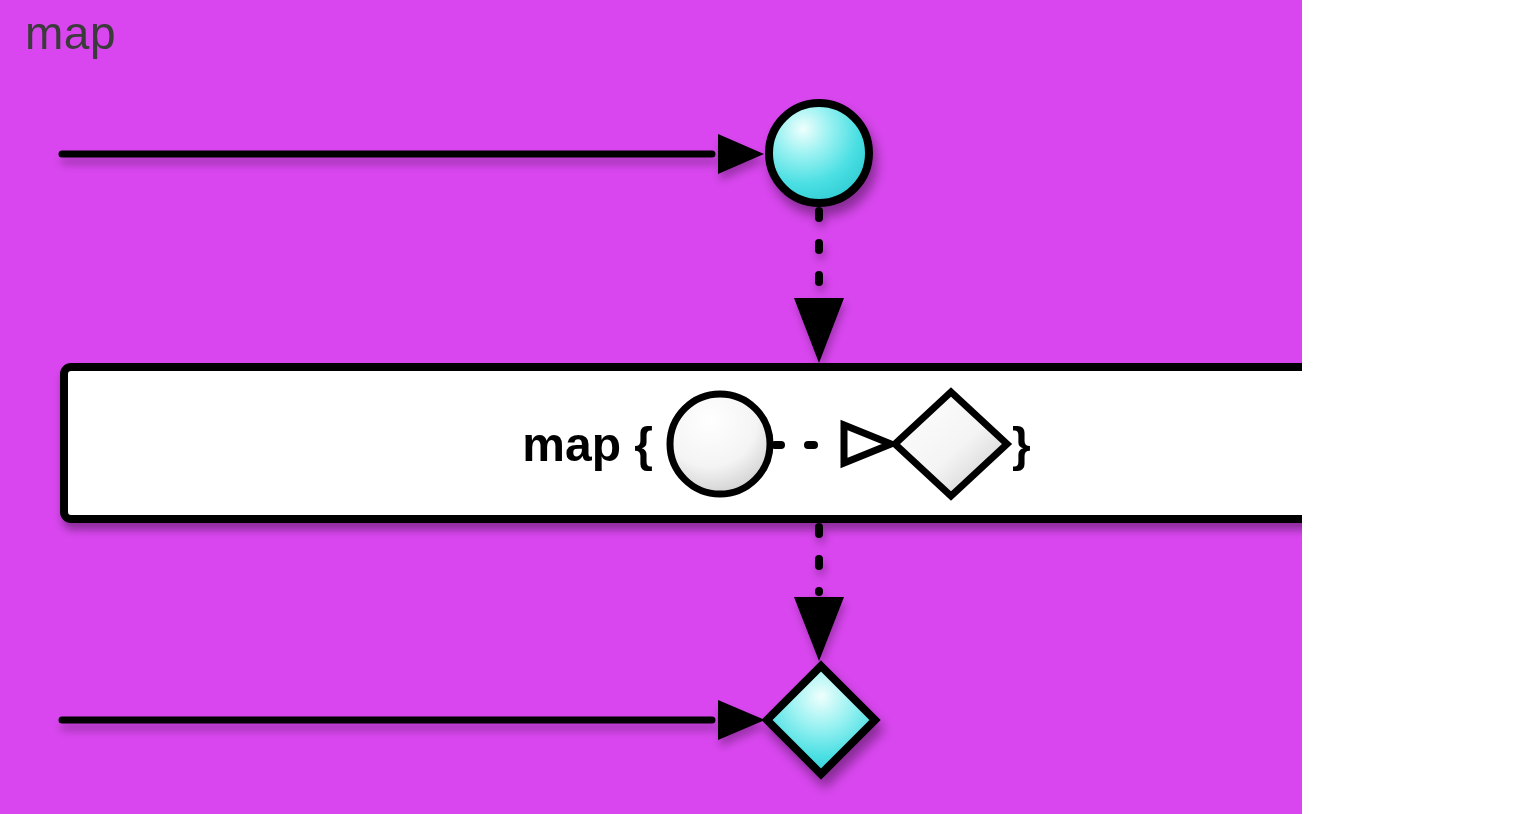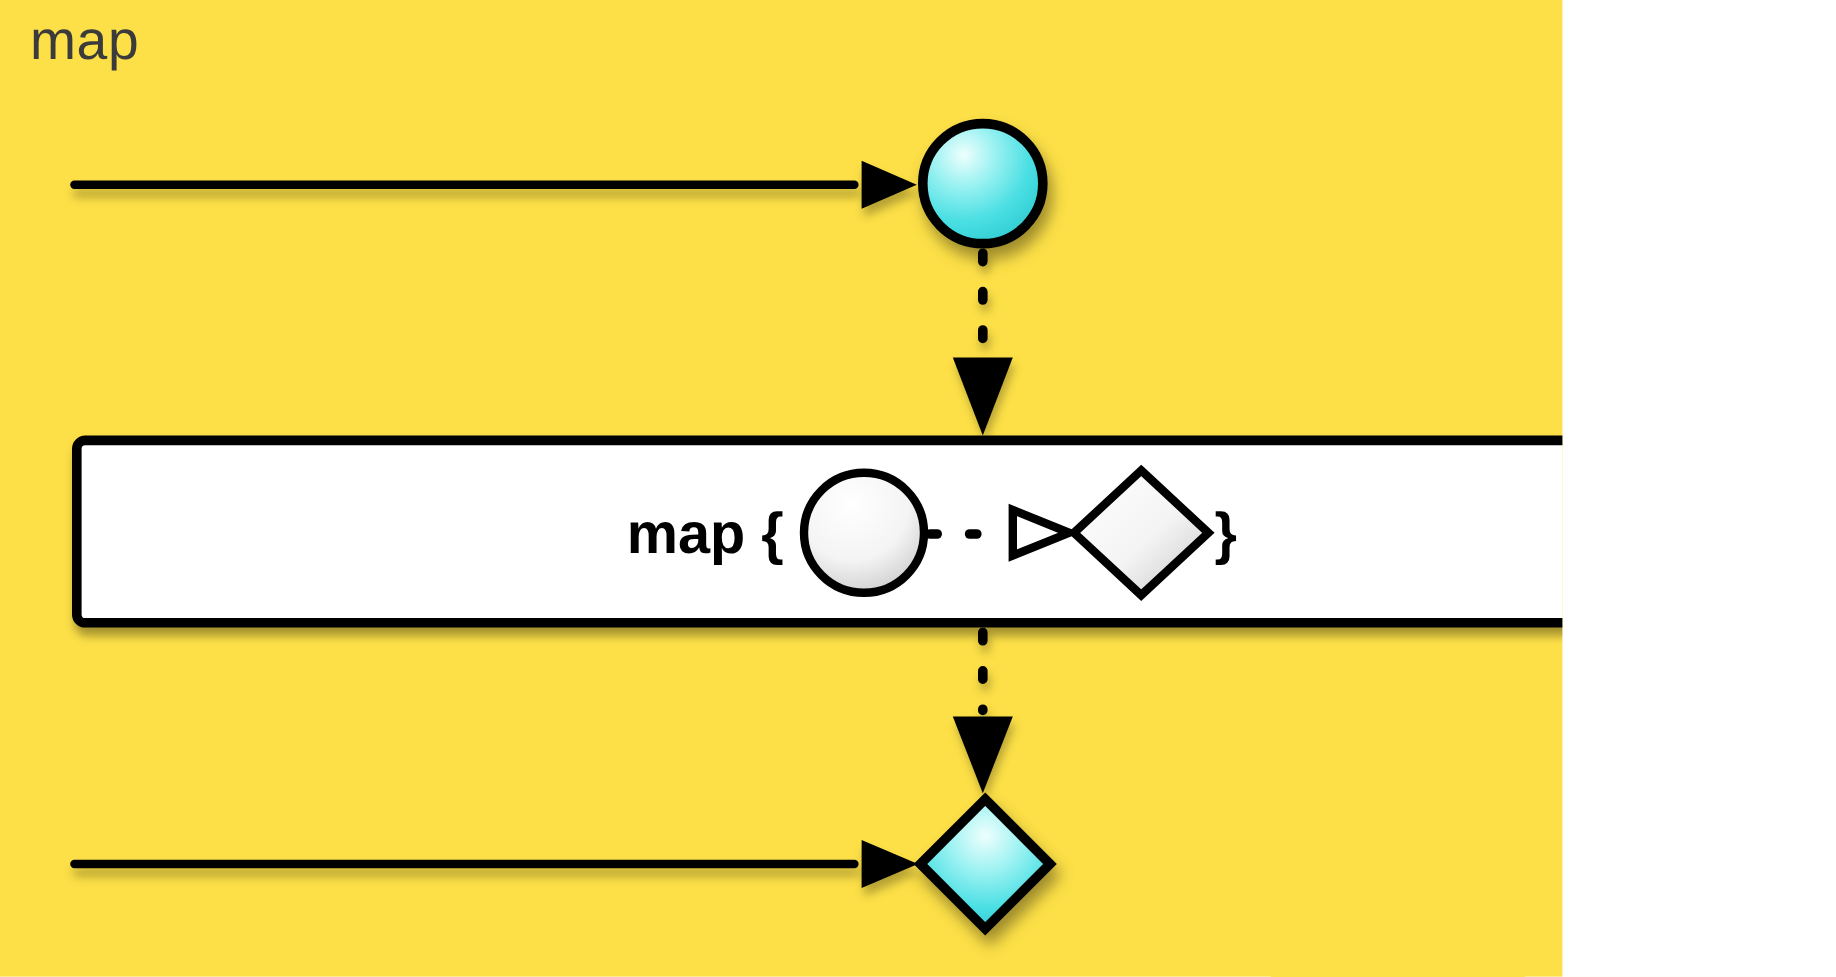--- a/index.html
+++ b/index.html
@@ -4,21 +4,21 @@
 <style>
   html, body {
     margin: 0;
     padding: 0;
     background: #ffffff;
   }
   .stage {
     position: relative;
     width: 1302px;
     height: 814px;
-    background: #fde047;
+    background: #d946ef;
     overflow: hidden;
     font-family: "Liberation Sans", "DejaVu Sans", sans-serif;
   }
   .diagram-title {
     position: absolute;
     left: 25px;
     top: 6px;
     font-size: 46px;
     font-weight: 400;
     color: #3b3b3b;

